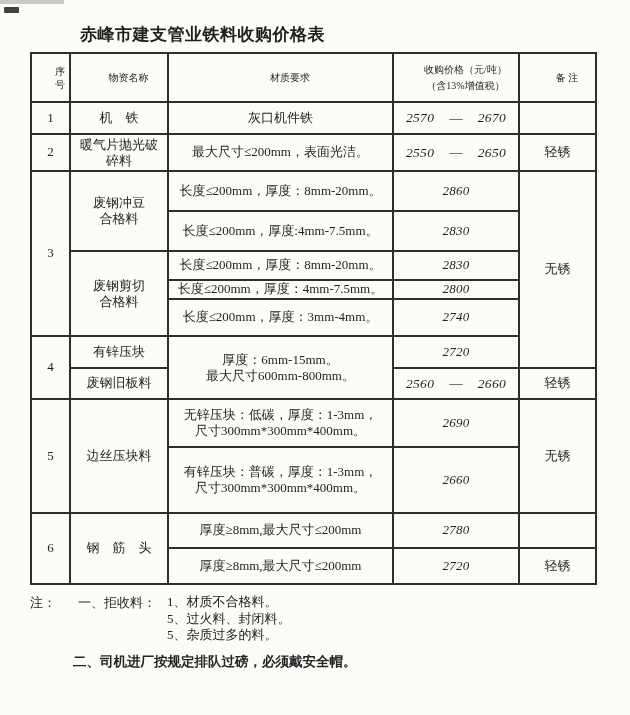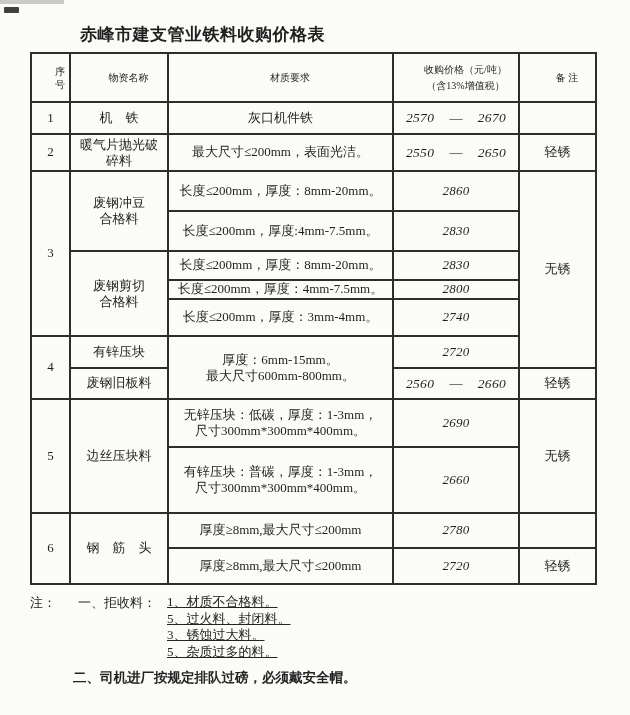--- a/index.html
+++ b/index.html
@@ -64,21 +64,21 @@
   .two-line div { line-height: 16px; }
   .notes {
     margin: 9px 0 0 30px;
     font-size: 13px;
     color: #242424;
   }
   .notes-top { display: flex; align-items: flex-start; }
   .n-label  { width: 48px; text-align: left; }
   .n1-label { width: 89px; text-align: left; }
   .reject-list { text-align: left; }
-  .reject-list .ritem { line-height: 16.5px; text-decoration: underline; }
+  .reject-list .ritem { line-height: 16.5px; }
   .note2 {
     margin: 9px 0 0 43px;
     font-weight: bold;
     font-size: 13.5px;
   }
 </style>
 </head>
 <body>
 
 <div class="top-strip"></div>
@@ -230,18 +230,17 @@
 </tbody>
   </table>
 
 <div class="notes">
   <div class="notes-top">
     <span class="n-label">注：</span>
     <span class="n1-label">一、拒收料：</span>
     <div class="reject-list">
       <div class="ritem">1、材质不合格料。</div>
       <div class="ritem">5、过火料、封闭料。</div>
-      <div class="ritem">3、锈蚀过大料。</div>
       <div class="ritem">5、杂质过多的料。</div>
     </div>
   </div>
   <div class="note2">二、司机进厂按规定排队过磅，必须戴安全帽。</div>
 </div>
 
 </body></html>

